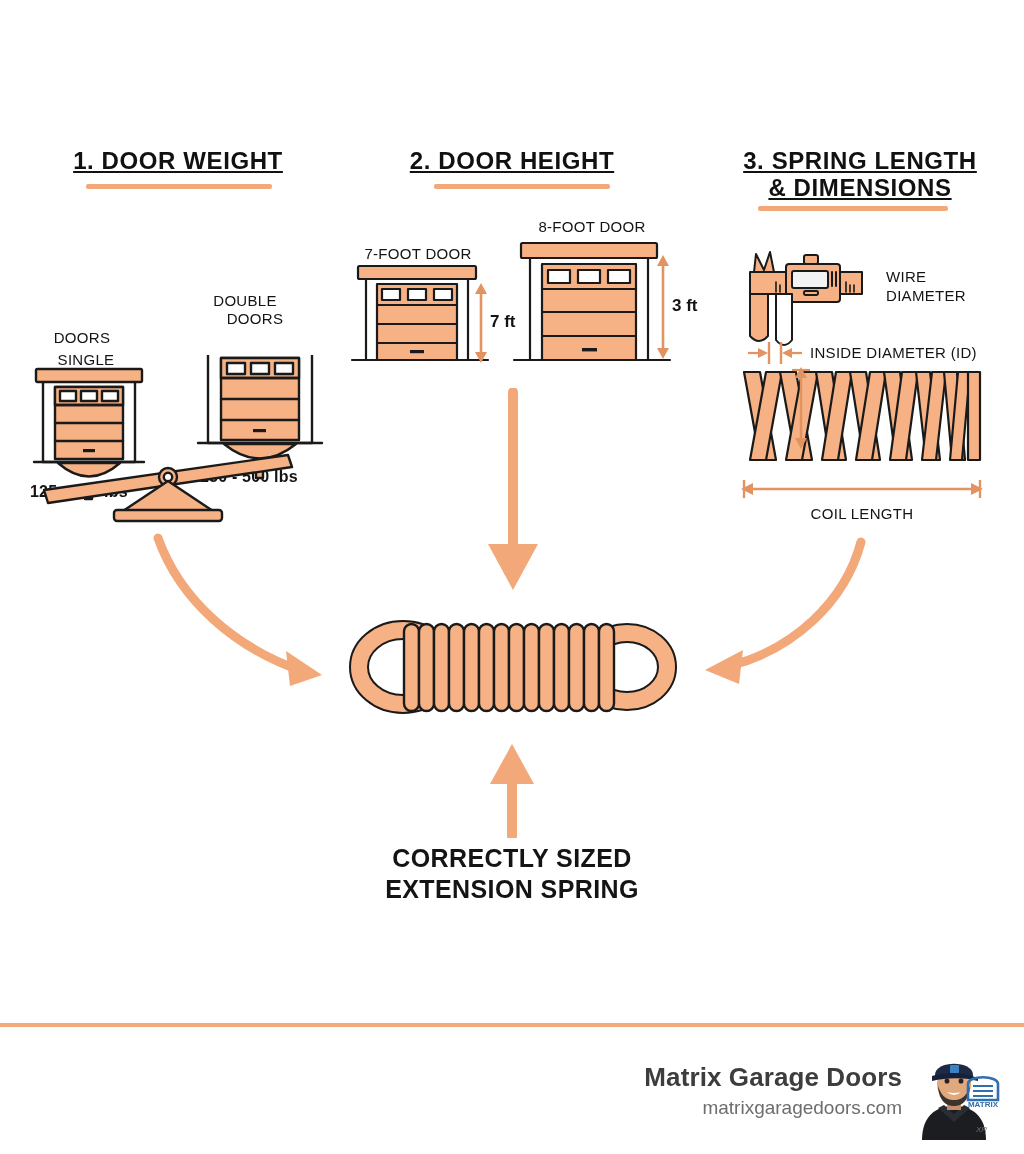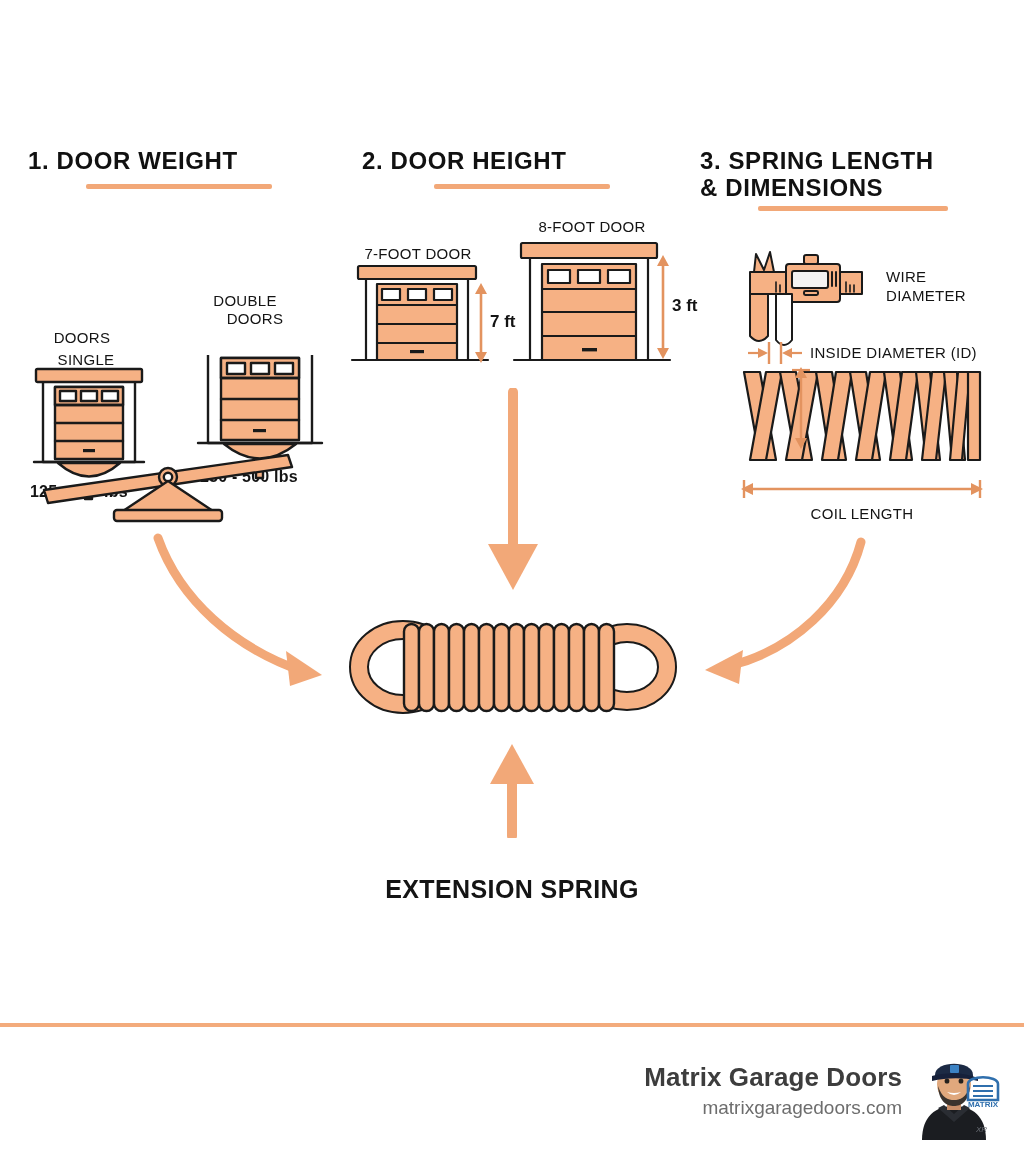--- a/index.html
+++ b/index.html
@@ -17,27 +17,28 @@
   }
   .canvas {
     position: absolute;
     inset: 0;
   }
   .abs { position: absolute; }
 
   
   .sec-head {
     position: absolute;
-    text-align: left;
+    text-align: center;
     font-weight: 700;
     font-size: 24px;
     letter-spacing: 0.6px;
     line-height: 1.12;
     color: #111111;
     text-transform: uppercase;
+    text-decoration: underline;
   }
   .sec-rule {
     position: absolute;
     height: 5px;
     background: #f2a878;
     border-radius: 2px;
   }
 
   
   .lbl {
@@ -383,20 +384,21 @@
         <rect x="259" y="19" width="15" height="87" rx="7.5"></rect>
       </g>
     </g>
   </svg>
 
   <svg class="abs" style="left:487px; top:740px;" width="50" height="98" viewBox="0 0 50 98">
     <line x1="25" y1="96" x2="25" y2="40" stroke="#f2a878" stroke-width="10" stroke-linecap="round"></line>
     <path d="M25 4 L47 44 L3 44 Z" fill="#f2a878"></path>
   </svg>
 
+  <div class="caption" style="top:843px;">CORRECTLY SIZED</div>
   <div class="caption" style="top:874px;">EXTENSION SPRING</div>
 
   <div class="footer-rule"></div>
 
   <div class="brand-name">Matrix Garage Doors</div>
   <div class="brand-url">matrixgaragedoors.com</div>
 
   <svg class="avatar-wrap" width="104" height="92" viewBox="0 0 104 92">
     <defs>
       <clipPath id="avclip">

